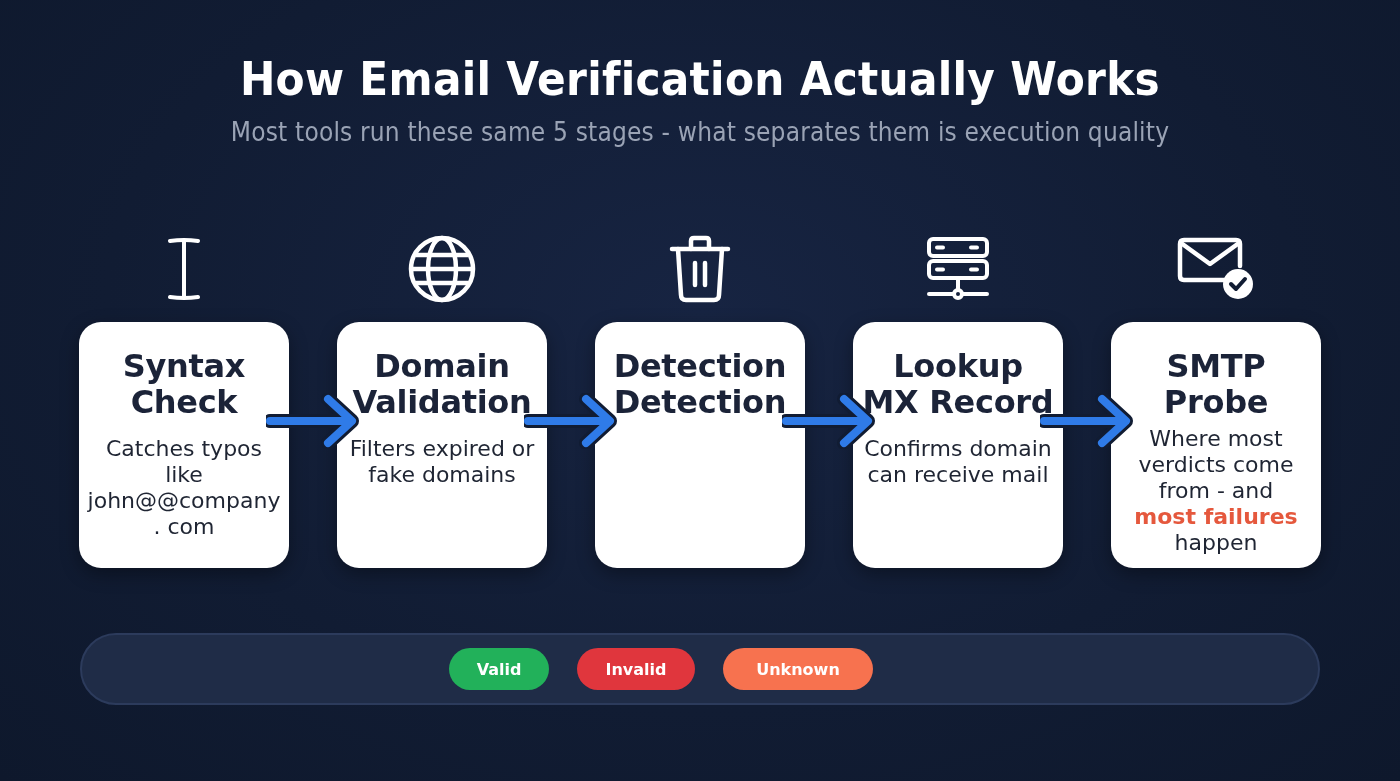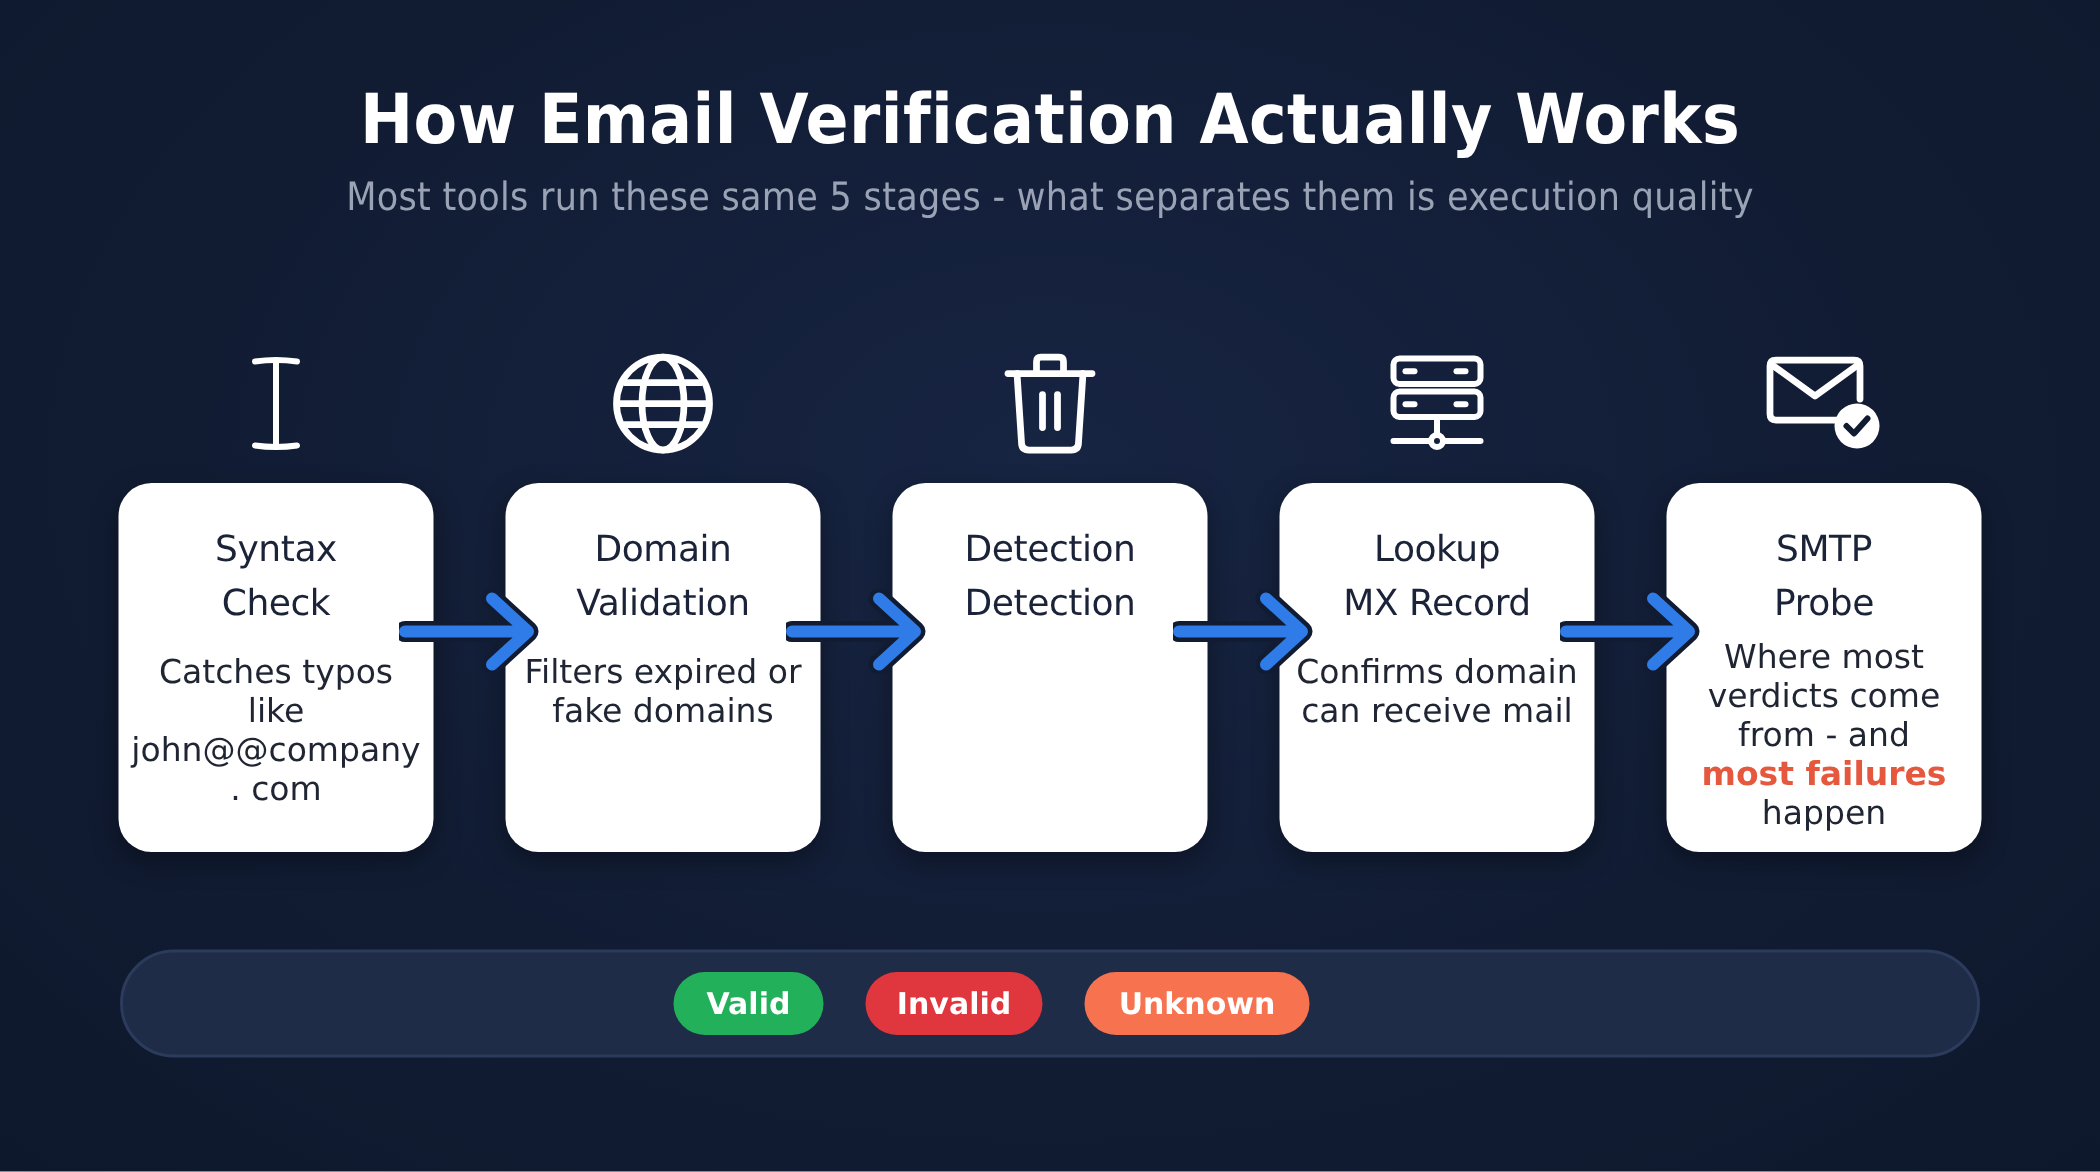--- a/index.html
+++ b/index.html
@@ -23,39 +23,39 @@
     position:absolute; top:234px; width:80px; height:70px;
     display:flex; align-items:center; justify-content:center;
   }
   .card {
     position:absolute; top:322px; width:210px; height:246px;
     background:#ffffff; border-radius:22px;
     box-shadow: 0 6px 18px rgba(0,0,0,0.35);
     text-align:center; box-sizing:border-box; padding-top:26px;
   }
   .card-title {
-    color:#1b2338; font-weight:normal; font-size:24px; line-height:36px;
+    color:#1b2338; font-weight:bold; font-size:32px; line-height:36px;
     font-family:"DejaVu Sans", sans-serif; letter-spacing:-0.3px;
   }
   .card-desc {
     color:#1f2533; font-size:22px; line-height:26px; margin-top:16px;
     font-family:"DejaVu Sans", sans-serif; padding:0 8px;
   }
   .card-desc.tight { margin-top:6px; }
   .hl { color:#e5583d; font-weight:bold; }
   .arrow { position:absolute; top:393px; width:96px; height:56px; }
   .legend-bar {
     position:absolute; left:80px; top:633px; width:1240px; height:72px;
     border-radius:36px; background:#1f2c47;
     border:2px solid #2c3b5c; box-sizing:border-box;
     display:flex; align-items:center; justify-content:center; gap:28px;
   }
   .pill {
     height:42px; border-radius:21px; color:#ffffff; font-weight:bold;
-    font-size:20px; display:flex; align-items:center; justify-content:center;
+    font-size:16px; display:flex; align-items:center; justify-content:center;
     font-family:"DejaVu Sans", sans-serif; padding:12px 22px;
   }
   .pill-valid { background:#22b15a; width:100px; box-sizing:border-box; margin-left:-78px; }
   .pill-invalid { background:#e0363d; width:118px; box-sizing:border-box; }
   .pill-unknown { background:#f7724f; width:150px; box-sizing:border-box; }
 </style>
 </head>
 <body>
 
 <div class="title">How Email Verification Actually Works</div>

